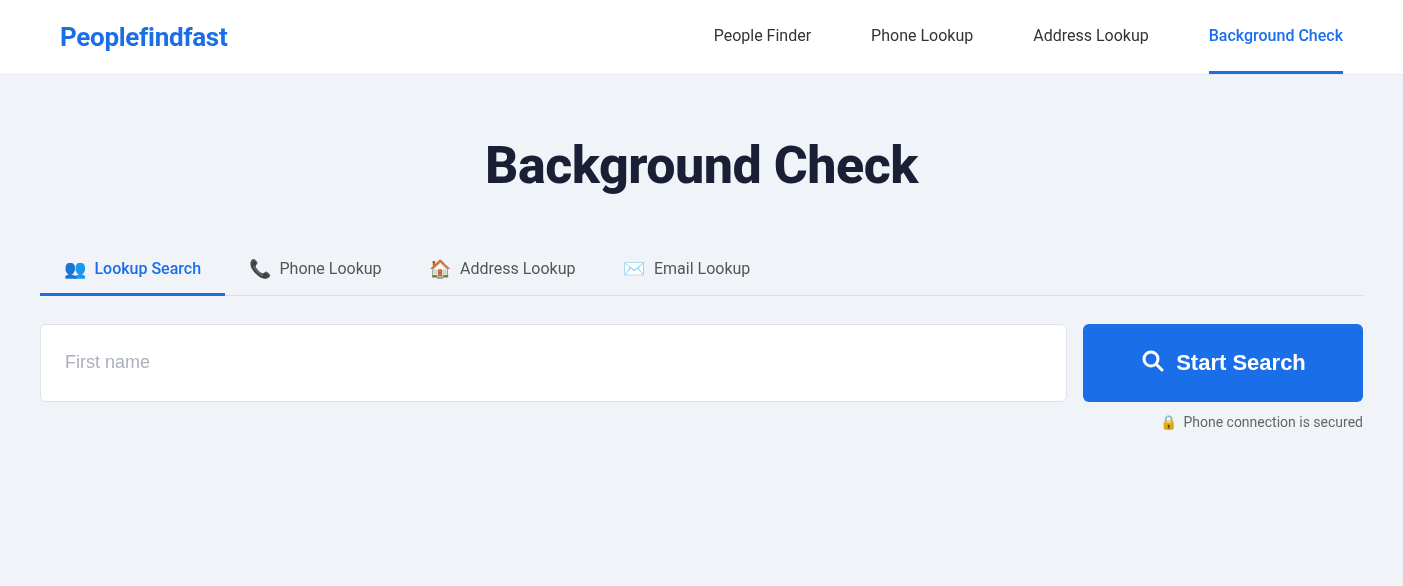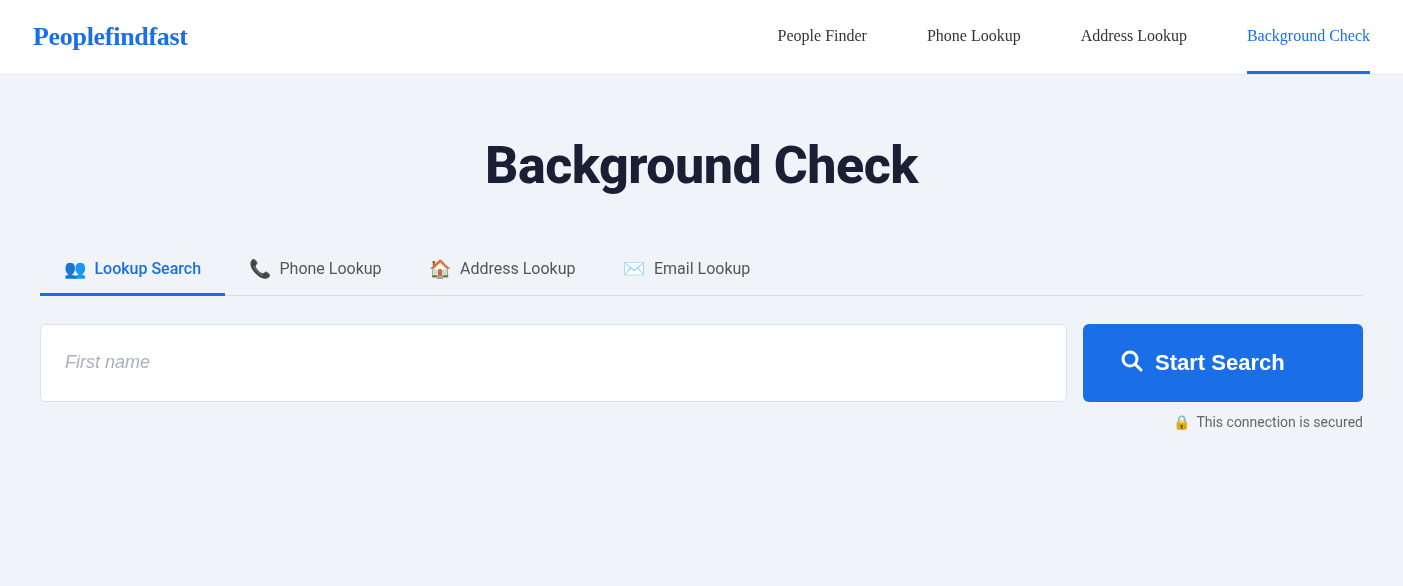--- a/index.html
+++ b/index.html
@@ -12,24 +12,23 @@
       background: #f0f4f8;
       min-height: 586px;
       width: 1403px;
     }
     
     .header {
       background: #ffffff;
       display: flex;
       align-items: center;
       justify-content: space-between;
-      padding: 0 33px;
+      padding: 0 60px;
       height: 75px;
       border-bottom: 1px solid #e8eaf0;
-      font-family: Liberation Serif, serif;
     }
     .logo {
       font-size: 26px;
       font-weight: 700;
       color: #1a6fe8;
       text-decoration: none;
       letter-spacing: -0.3px;
     }
     .nav {
       display: flex;
@@ -104,40 +103,40 @@
     .search-input {
       flex: 1;
       height: 78px;
       padding: 0 24px;
       font-size: 18px;
       color: #999;
       border: 1.5px solid #dde2ec;
       border-radius: 6px;
       background: #ffffff;
       outline: none;
-      font-style: italic;
     }
     .search-input::placeholder {
       color: #aab0be;
     }
     .search-button {
       height: 78px;
       padding: 0 36px;
       background: #1a6fe8;
       color: #ffffff;
       border: none;
       border-radius: 6px;
       font-size: 22px;
       font-weight: 700;
       cursor: pointer;
       display: flex;
       align-items: center;
       gap: 12px;
       white-space: nowrap;
       min-width: 280px;
+      justify-content: center;
     }
     .search-btn-icon {
       font-size: 22px;
     }
     
     .security-note {
       display: flex;
       align-items: center;
       justify-content: flex-end;
       gap: 6px;
@@ -193,15 +192,15 @@
           <circle cx="11" cy="11" r="7"></circle>
           <line x1="16.5" y1="16.5" x2="22" y2="22"></line>
         </svg>
       </span>
       <span>Start Search</span>
     </button>
   </div>
 
   <div class="security-note">
     <span class="lock-icon">🔒</span>
-    <span>This connection is secured</span>
+    <span>Phone connection is secured</span>
   </div>
 </main>
 
 </body></html>

